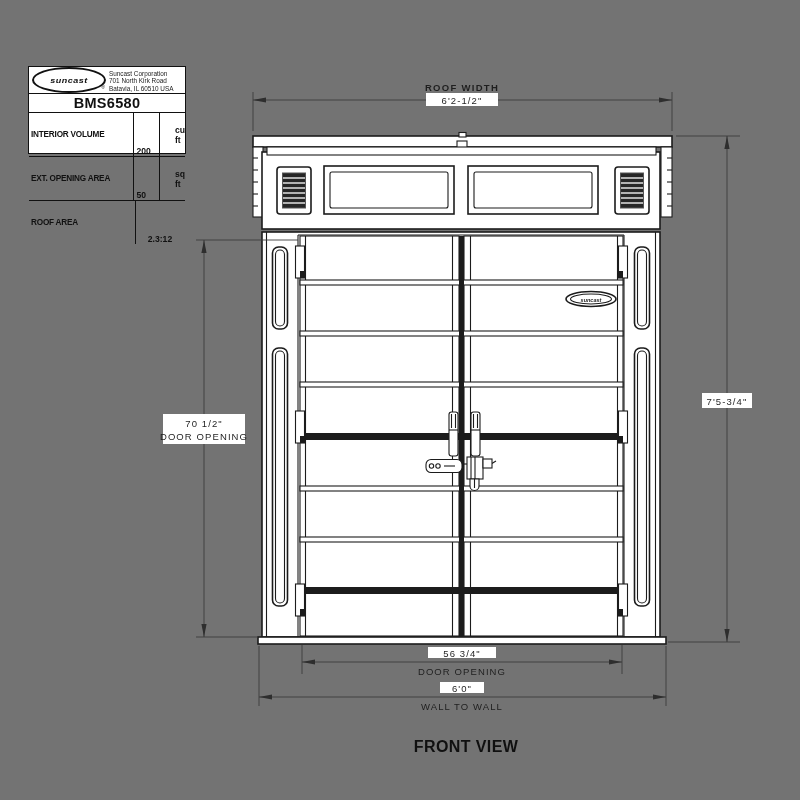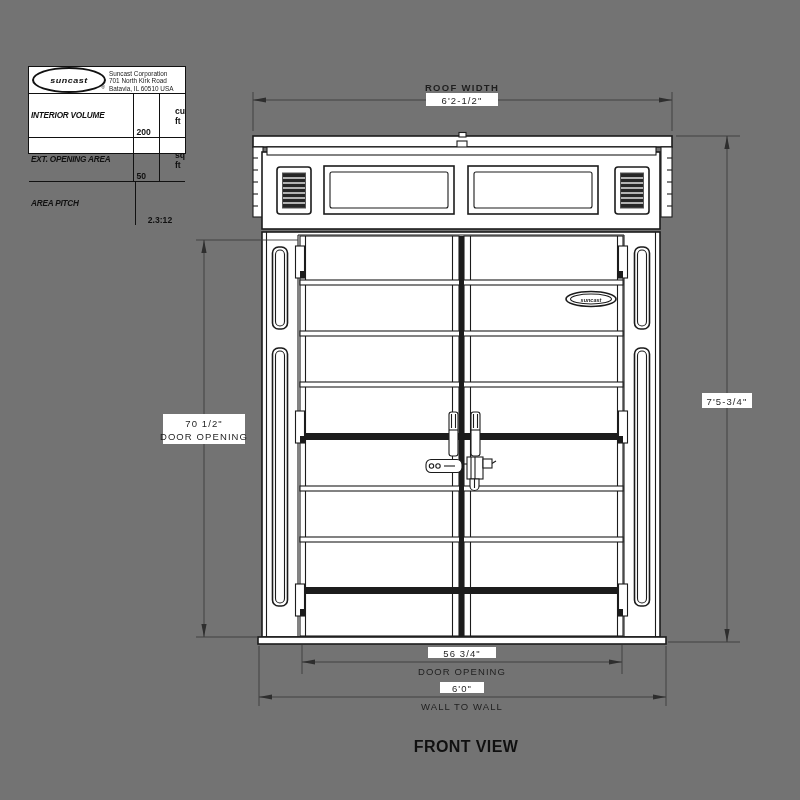--- a/index.html
+++ b/index.html
@@ -14,21 +14,21 @@
   .ib-logo-oval { width:70px; height:22px; border:2.4px solid #111; border-radius:50%;
                   display:flex; align-items:center; justify-content:center; position:relative; }
   .ib-logo-text { font-size:9px; font-weight:bold; font-style:italic; letter-spacing:.5px; transform:scaleY(.85); }
   .ib-logo-mark { position:absolute; right:-1px; bottom:1px; font-size:5px; }
   .ib-address { flex:1; font-size:6.4px; line-height:7.4px; padding-top:3px; color:#222; }
   .ib-model { height:18px; border-bottom:1.5px solid #111; text-align:center;
               font-size:14.5px; font-weight:bold; line-height:18px; letter-spacing:.3px; }
   .ib-row { flex:1; display:flex; border-bottom:1px solid #111; align-items:center; }
   .ib-row:last-child { border-bottom:none; }
   .ib-label { width:104px; border-right:1px solid #111; font-size:8.2px; font-weight:bold;
-              padding-left:2px; align-self:stretch; display:flex; align-items:center; letter-spacing:-0.2px;font-style:italic; }
+              padding-left:2px; align-self:stretch; display:flex; align-items:center; letter-spacing:-0.2px; }
   .ib-value { width:23px; font-size:8.6px; font-weight:bold; padding-left:3px;margin-top:33px; }
   .ib-value.merged { width:auto; flex:1; text-align:center; padding-right:4px; }
   .ib-unit { flex:1; font-size:8.6px; font-weight:bold; border-left:1px solid #111; align-self:stretch;
              display:flex; align-items:center; padding-left:15px; }
 
   
   svg { position:absolute; left:0; top:0; }
   .s   { stroke:#1c1c1c; fill:none; stroke-width:1.1; }
   .s15 { stroke:#1c1c1c; fill:#fff; stroke-width:1.6; }
   .swh { stroke:#1c1c1c; fill:#fff; stroke-width:1.1; }
@@ -56,32 +56,33 @@
           <span class="ib-logo-text">suncast</span>
           <span class="ib-logo-mark">®</span>
         </div>
       </div>
       <div class="ib-address">
         <div>Suncast Corporation</div>
         <div>701 North Kirk Road</div>
         <div>Batavia, IL 60510 USA</div>
       </div>
     </div>
+    <div class="ib-model">BMS6580</div>
     <div class="ib-row">
       <div class="ib-label">INTERIOR VOLUME</div>
       <div class="ib-value">200</div>
       <div class="ib-unit">cu ft</div>
     </div>
     <div class="ib-row">
       <div class="ib-label">EXT. OPENING AREA</div>
       <div class="ib-value">50</div>
       <div class="ib-unit">sq ft</div>
     </div>
     <div class="ib-row">
-      <div class="ib-label">AREA PITCH</div>
+      <div class="ib-label">ROOF AREA</div>
       <div class="ib-value merged">2.3:12</div>
     </div>
   </div>
 
   <svg width="800" height="800" viewBox="0 0 800 800">
 
     <g>
       <rect x="253" y="136" width="419" height="11" class="s15"></rect>
       <rect x="459" y="132.5" width="7" height="4.5" class="swh"></rect>
       <rect x="457" y="141" width="10" height="8" class="swh"></rect>

